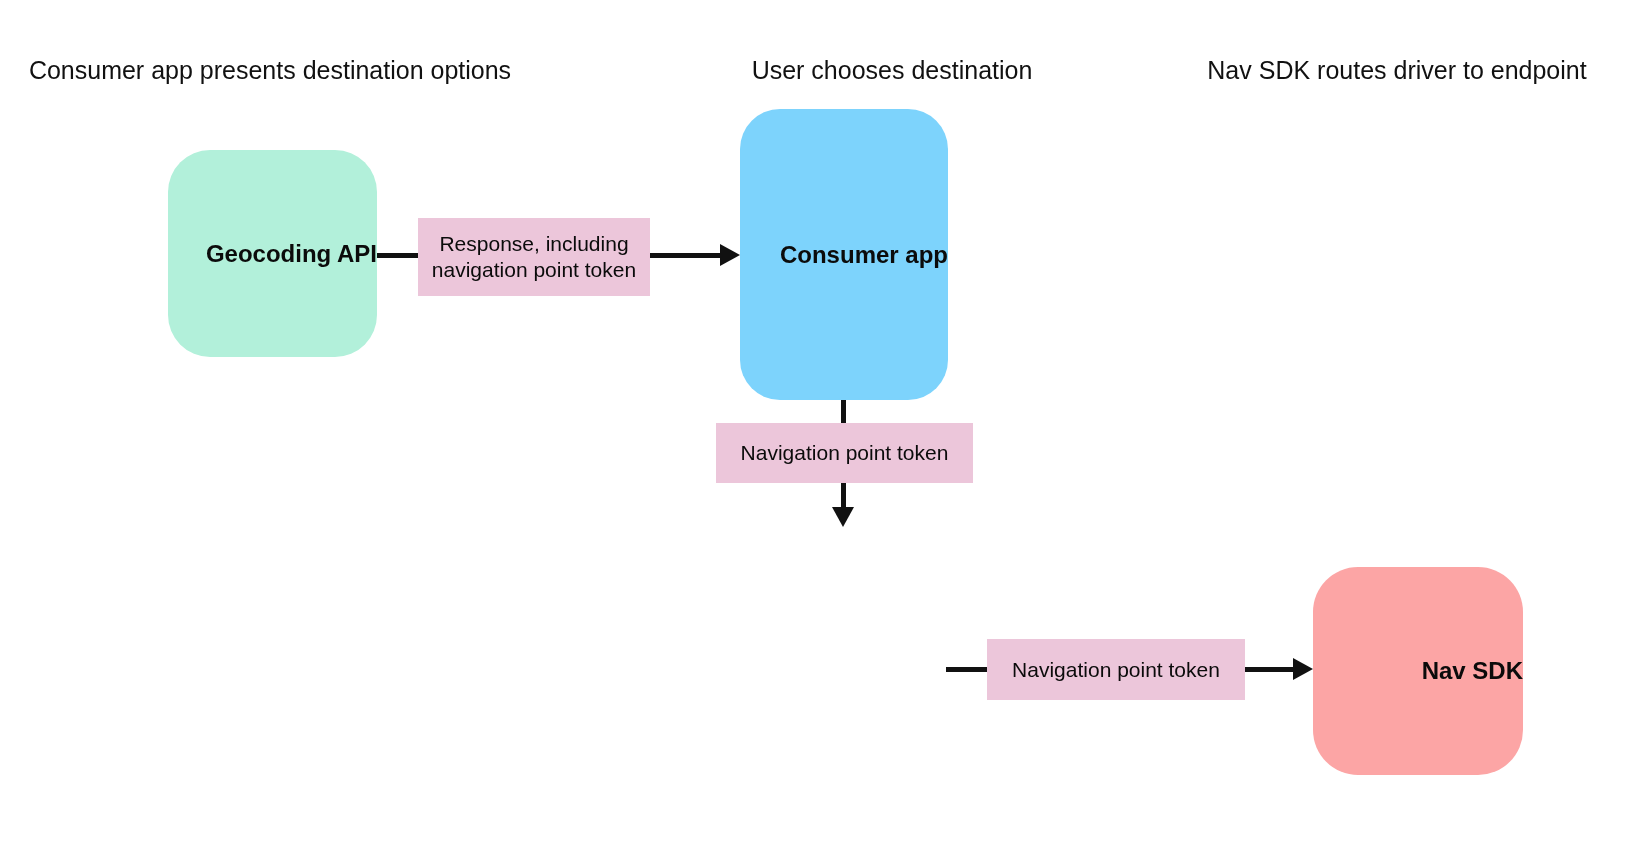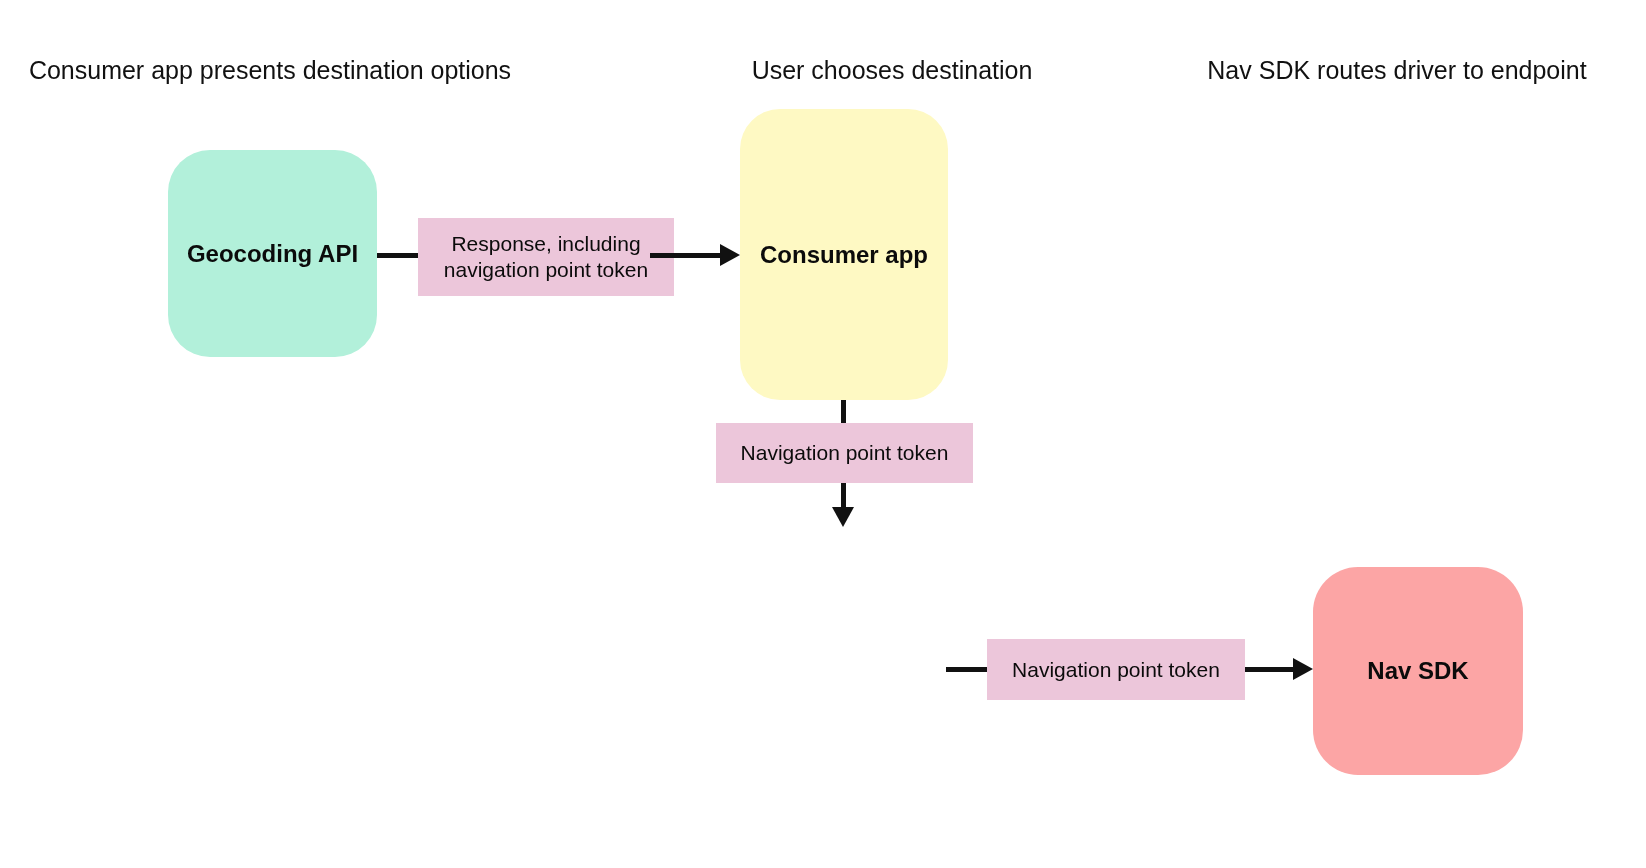--- a/index.html
+++ b/index.html
@@ -30,42 +30,42 @@
     transform: translateX(-50%);
   }
   .col-title.t1 { left: 270px; }
   .col-title.t2 { left: 892px; }
   .col-title.t3 { left: 1397px; }
 
   .node {
     position: absolute;
     display: flex;
     align-items: center;
-    justify-content: center;
+    justify-content: flex-end;
     font-weight: bold;
     font-size: 24px;
     color: #0b0b0b;
     text-align: center;
   }
   .node.geocoding { left: 168px; top: 150px; width: 209px; height: 207px; border-radius: 42px; }
   .node.consumer  { left: 740px; top: 109px; width: 208px; height: 291px; border-radius: 40px; }
   .node.driver    { left: 740px; top: 527px; width: 207px; height: 290px; border-radius: 40px; }
   .node.navsdk    { left: 1313px; top: 567px; width: 210px; height: 208px; border-radius: 45px; }
 
   .edge-label {
     position: absolute;
     display: flex;
     align-items: center;
     justify-content: center;
     font-size: 21px;
     line-height: 1.22;
     color: #0b0b0b;
     text-align: center;
   }
-  .edge-label.lbl1 { left: 418px; top: 218px; width: 256px; height: 78px; }
+  .edge-label.lbl1 { left: 418px; top: 218px; width: 232px; height: 78px; }
   .edge-label.lbl2 { left: 716px; top: 423px; width: 257px; height: 60px; }
   .edge-label.lbl3 { left: 987px; top: 639px; width: 258px; height: 61px; }
 
   .line {
     position: absolute;
     background: #111111;
   }
   .line.h { height: 5px; }
   .line.v { width: 5px; }
   .seg-a1 { left: 377px;  top: 253px; width: 41px; }
@@ -99,21 +99,21 @@
 
 <div class="canvas">
 
   <div class="col-title t1">Consumer app presents destination options</div>
   <div class="col-title t2">User chooses destination</div>
   <div class="col-title t3">Nav SDK routes driver to endpoint</div>
 
   <div class="node geocoding" style="background: rgb(178, 240, 218);">
     <span>Geocoding API</span>
   </div>
-  <div class="node consumer" style="background: #fef9c3;">
+  <div class="node consumer" style="background: #7dd3fc;">
     <span>Consumer app</span>
   </div>
   <div class="node navsdk" style="background: #fca5a5;">
     <span>Nav SDK</span>
   </div>
 
   <div class="edge-label lbl1" style="background: rgb(236, 198, 218);">
     <span>Response, including navigation point token</span>
   </div>
   <div class="edge-label lbl2" style="background: rgb(236, 198, 218);">

